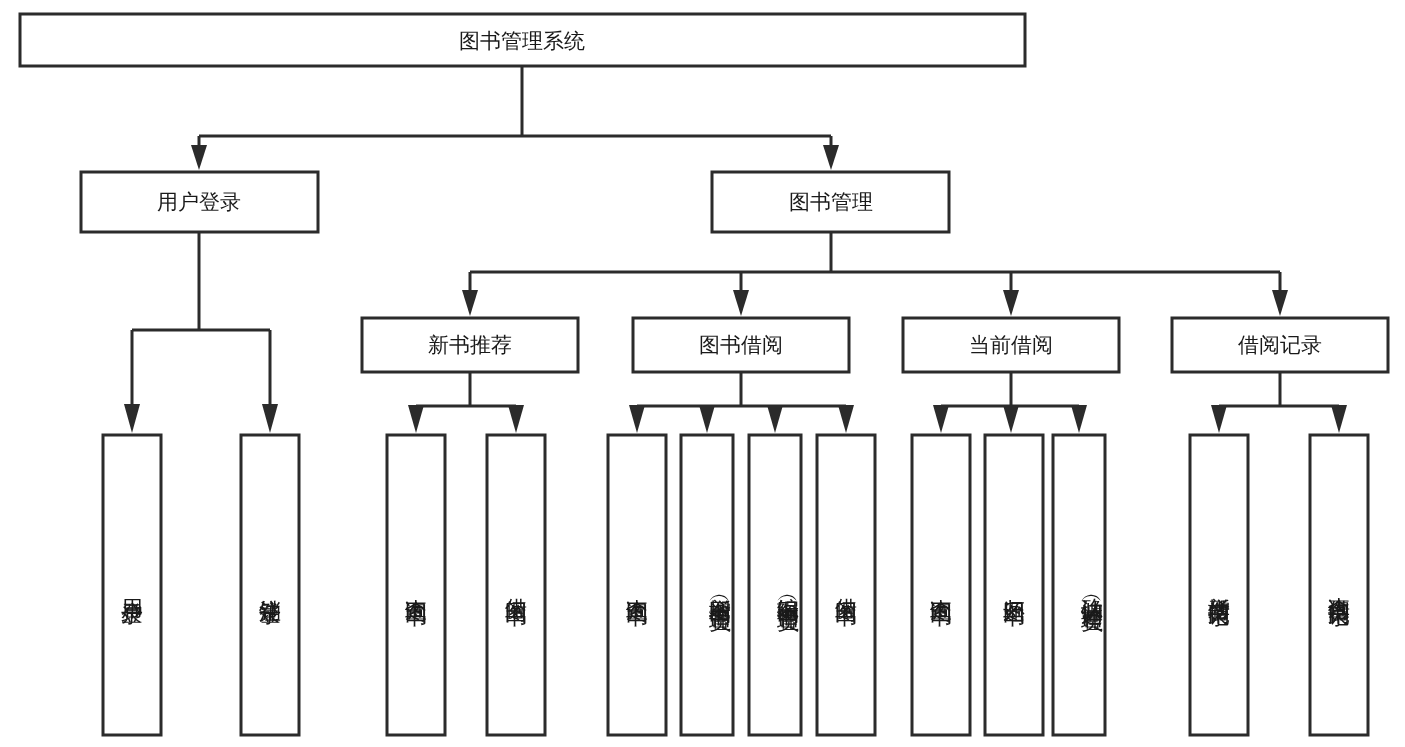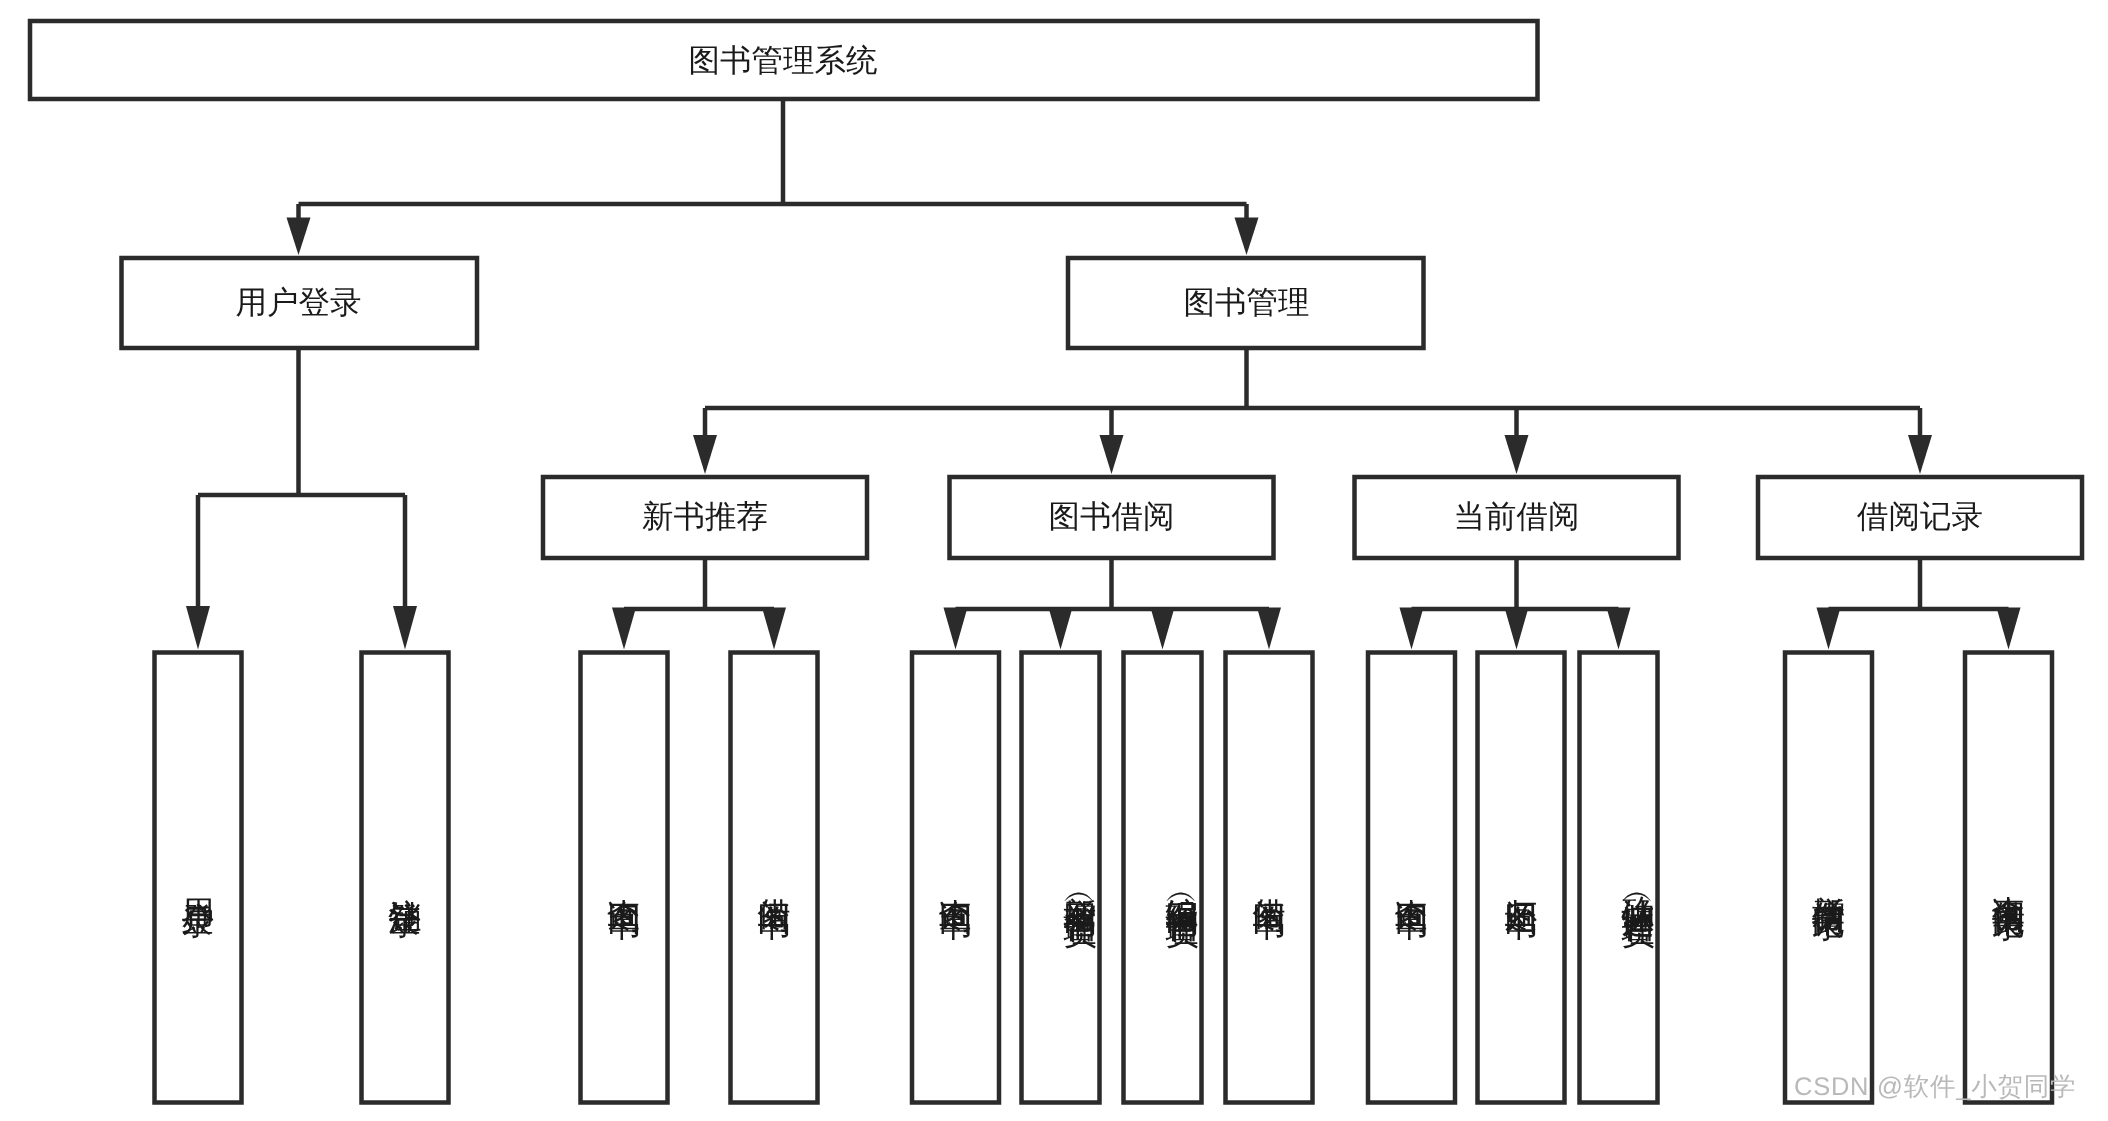--- a/index.html
+++ b/index.html
@@ -180,14 +180,13 @@
   <div class="vlabel" style="left:608px; top:435px; width:58px; height:300px;">查询图书</div>
   <div class="vlabel" style="left:681px; top:435px; width:52px; height:300px; align-items:flex-start; padding-top:8px; box-sizing:border-box;">新增图书（管理员）</div>
   <div class="vlabel" style="left:749px; top:435px; width:52px; height:300px; align-items:flex-start; padding-top:8px; box-sizing:border-box;">编辑图书（管理员）</div>
   <div class="vlabel" style="left:817px; top:435px; width:58px; height:300px;">借阅图书</div>
   <div class="vlabel" style="left:912px; top:435px; width:58px; height:300px;">查询图书</div>
   <div class="vlabel" style="left:985px; top:435px; width:58px; height:300px;">归还图书</div>
   <div class="vlabel" style="left:1053px; top:435px; width:52px; height:300px; align-items:flex-start; padding-top:8px; box-sizing:border-box;">确认归还（管理员）</div>
   <div class="vlabel" style="left:1190px; top:435px; width:58px; height:300px;">新增借阅记录</div>
   <div class="vlabel" style="left:1310px; top:435px; width:58px; height:300px;">查询借阅记录</div>
 
-  <div class="watermark" style="left:1196px; top:713px;">CSDN @软件_小贺同学</div>
 </div>
 
 </body></html>

